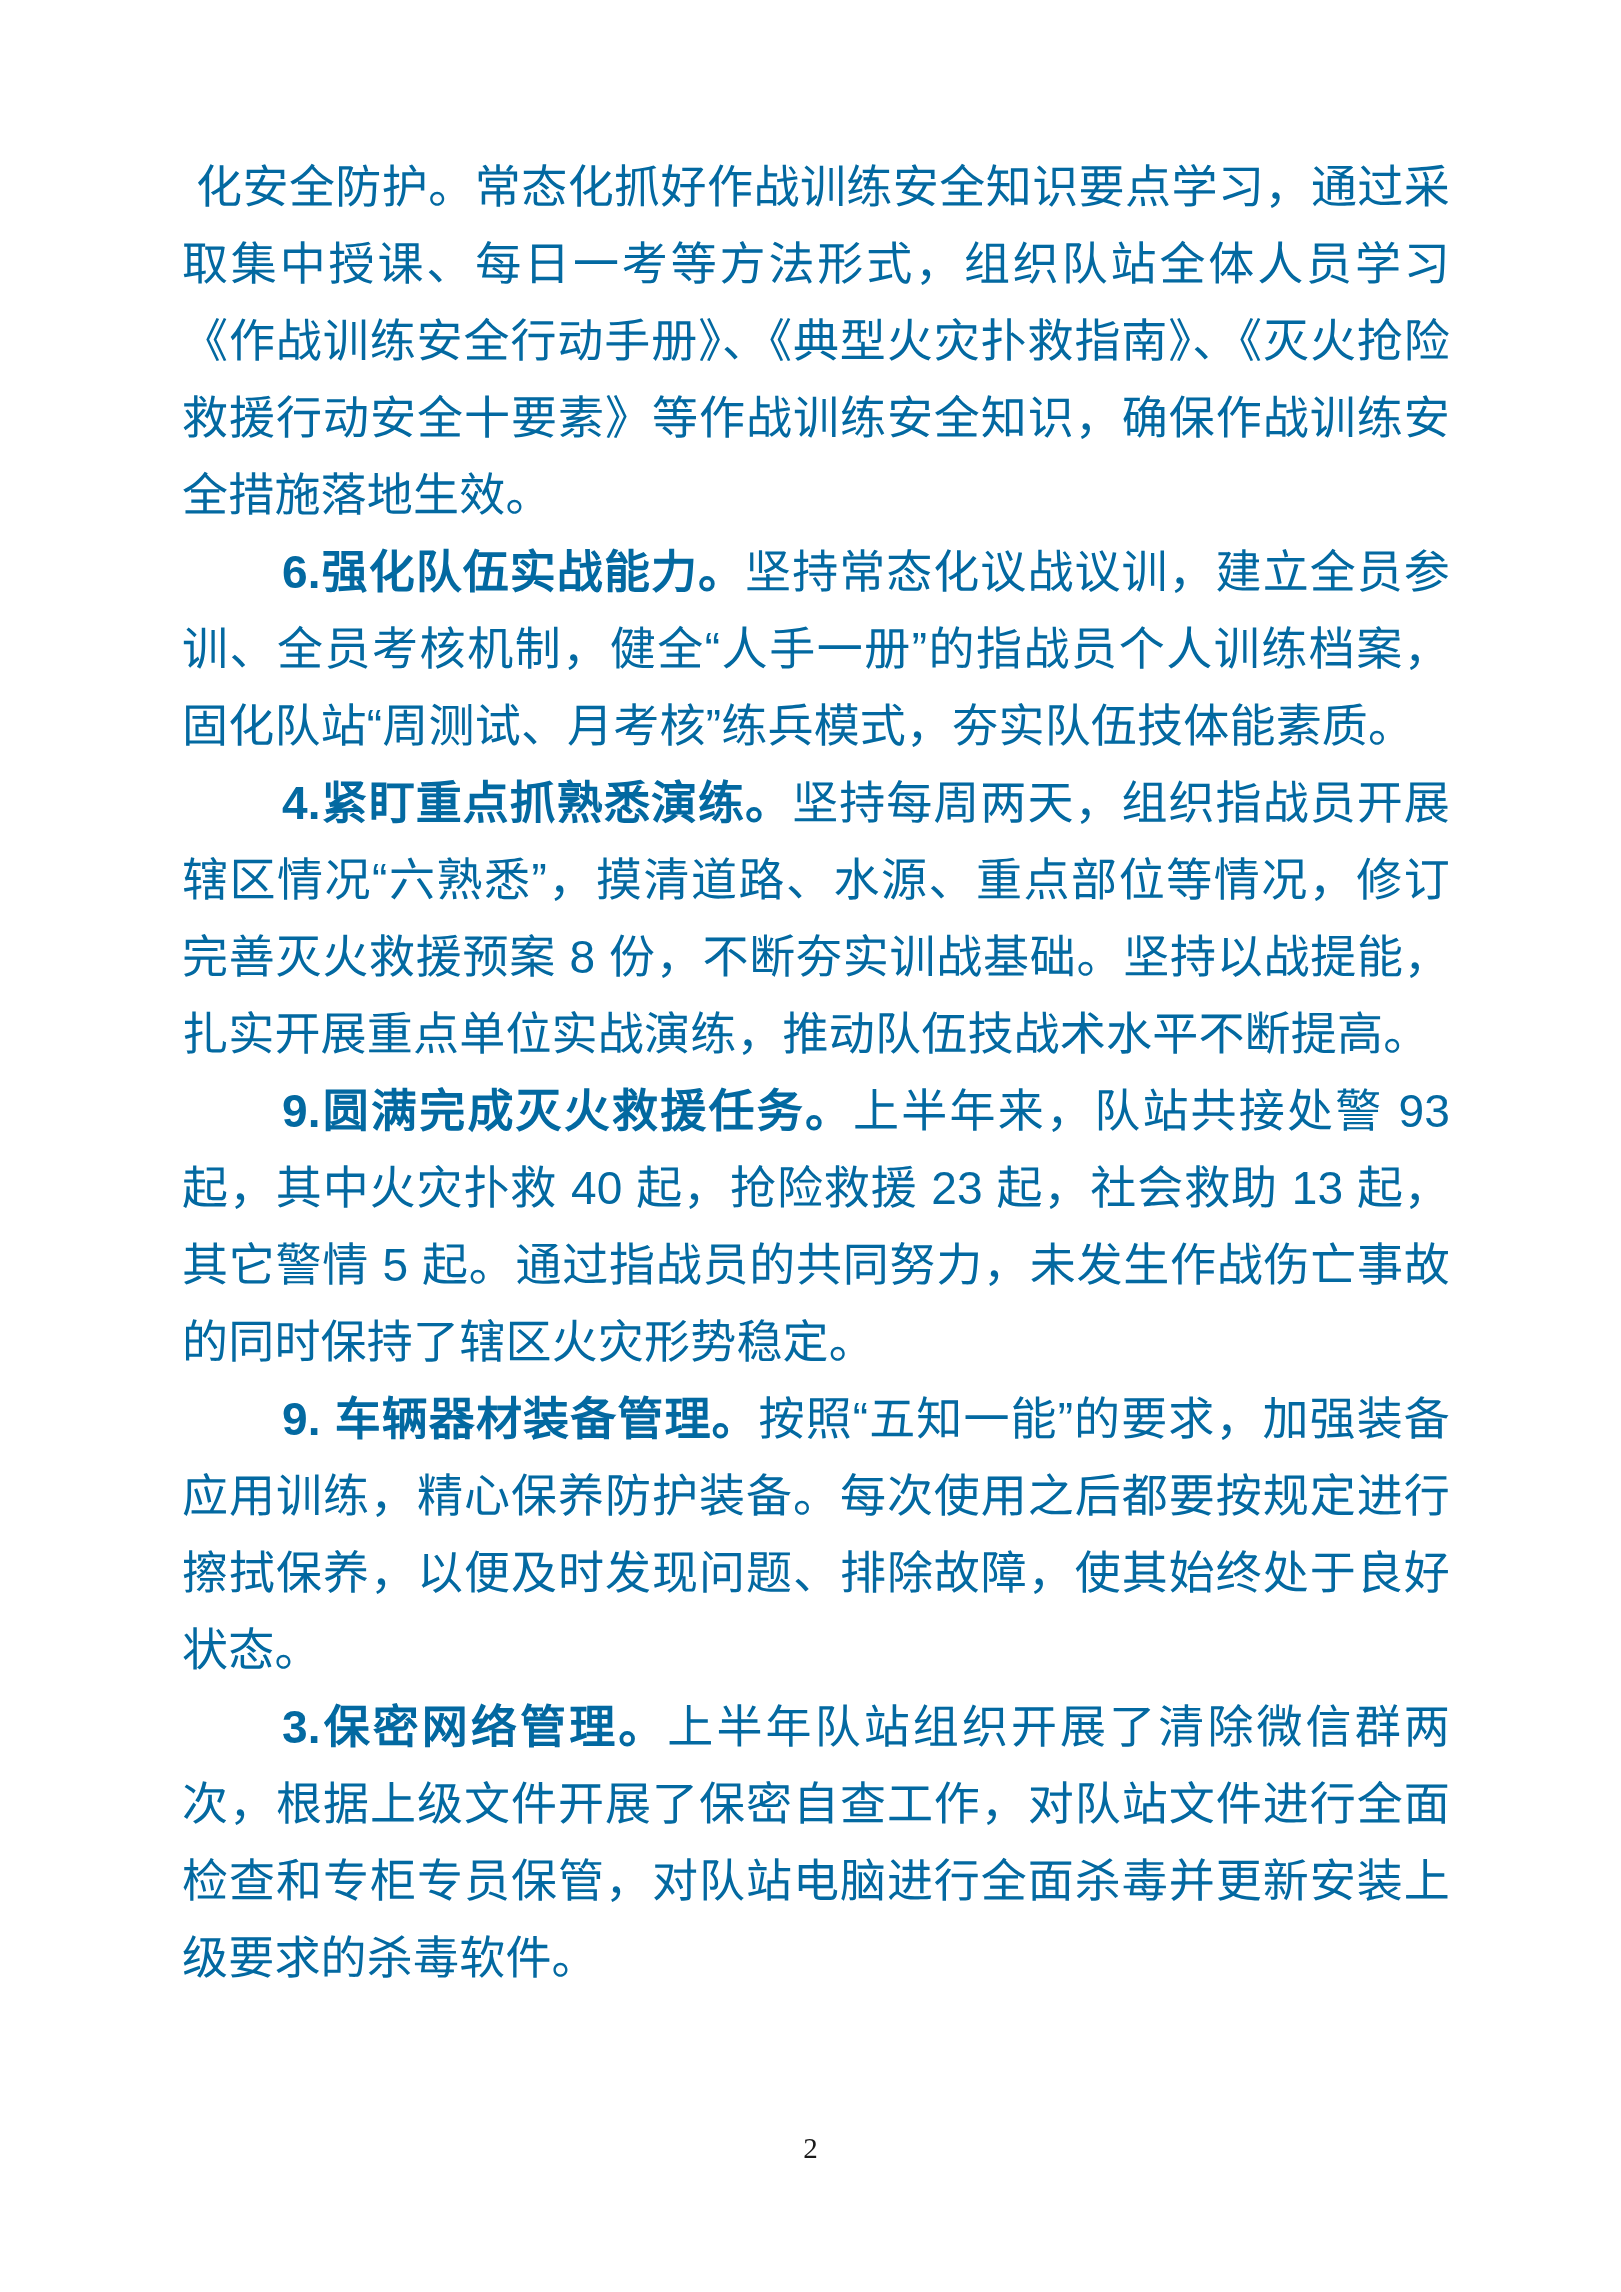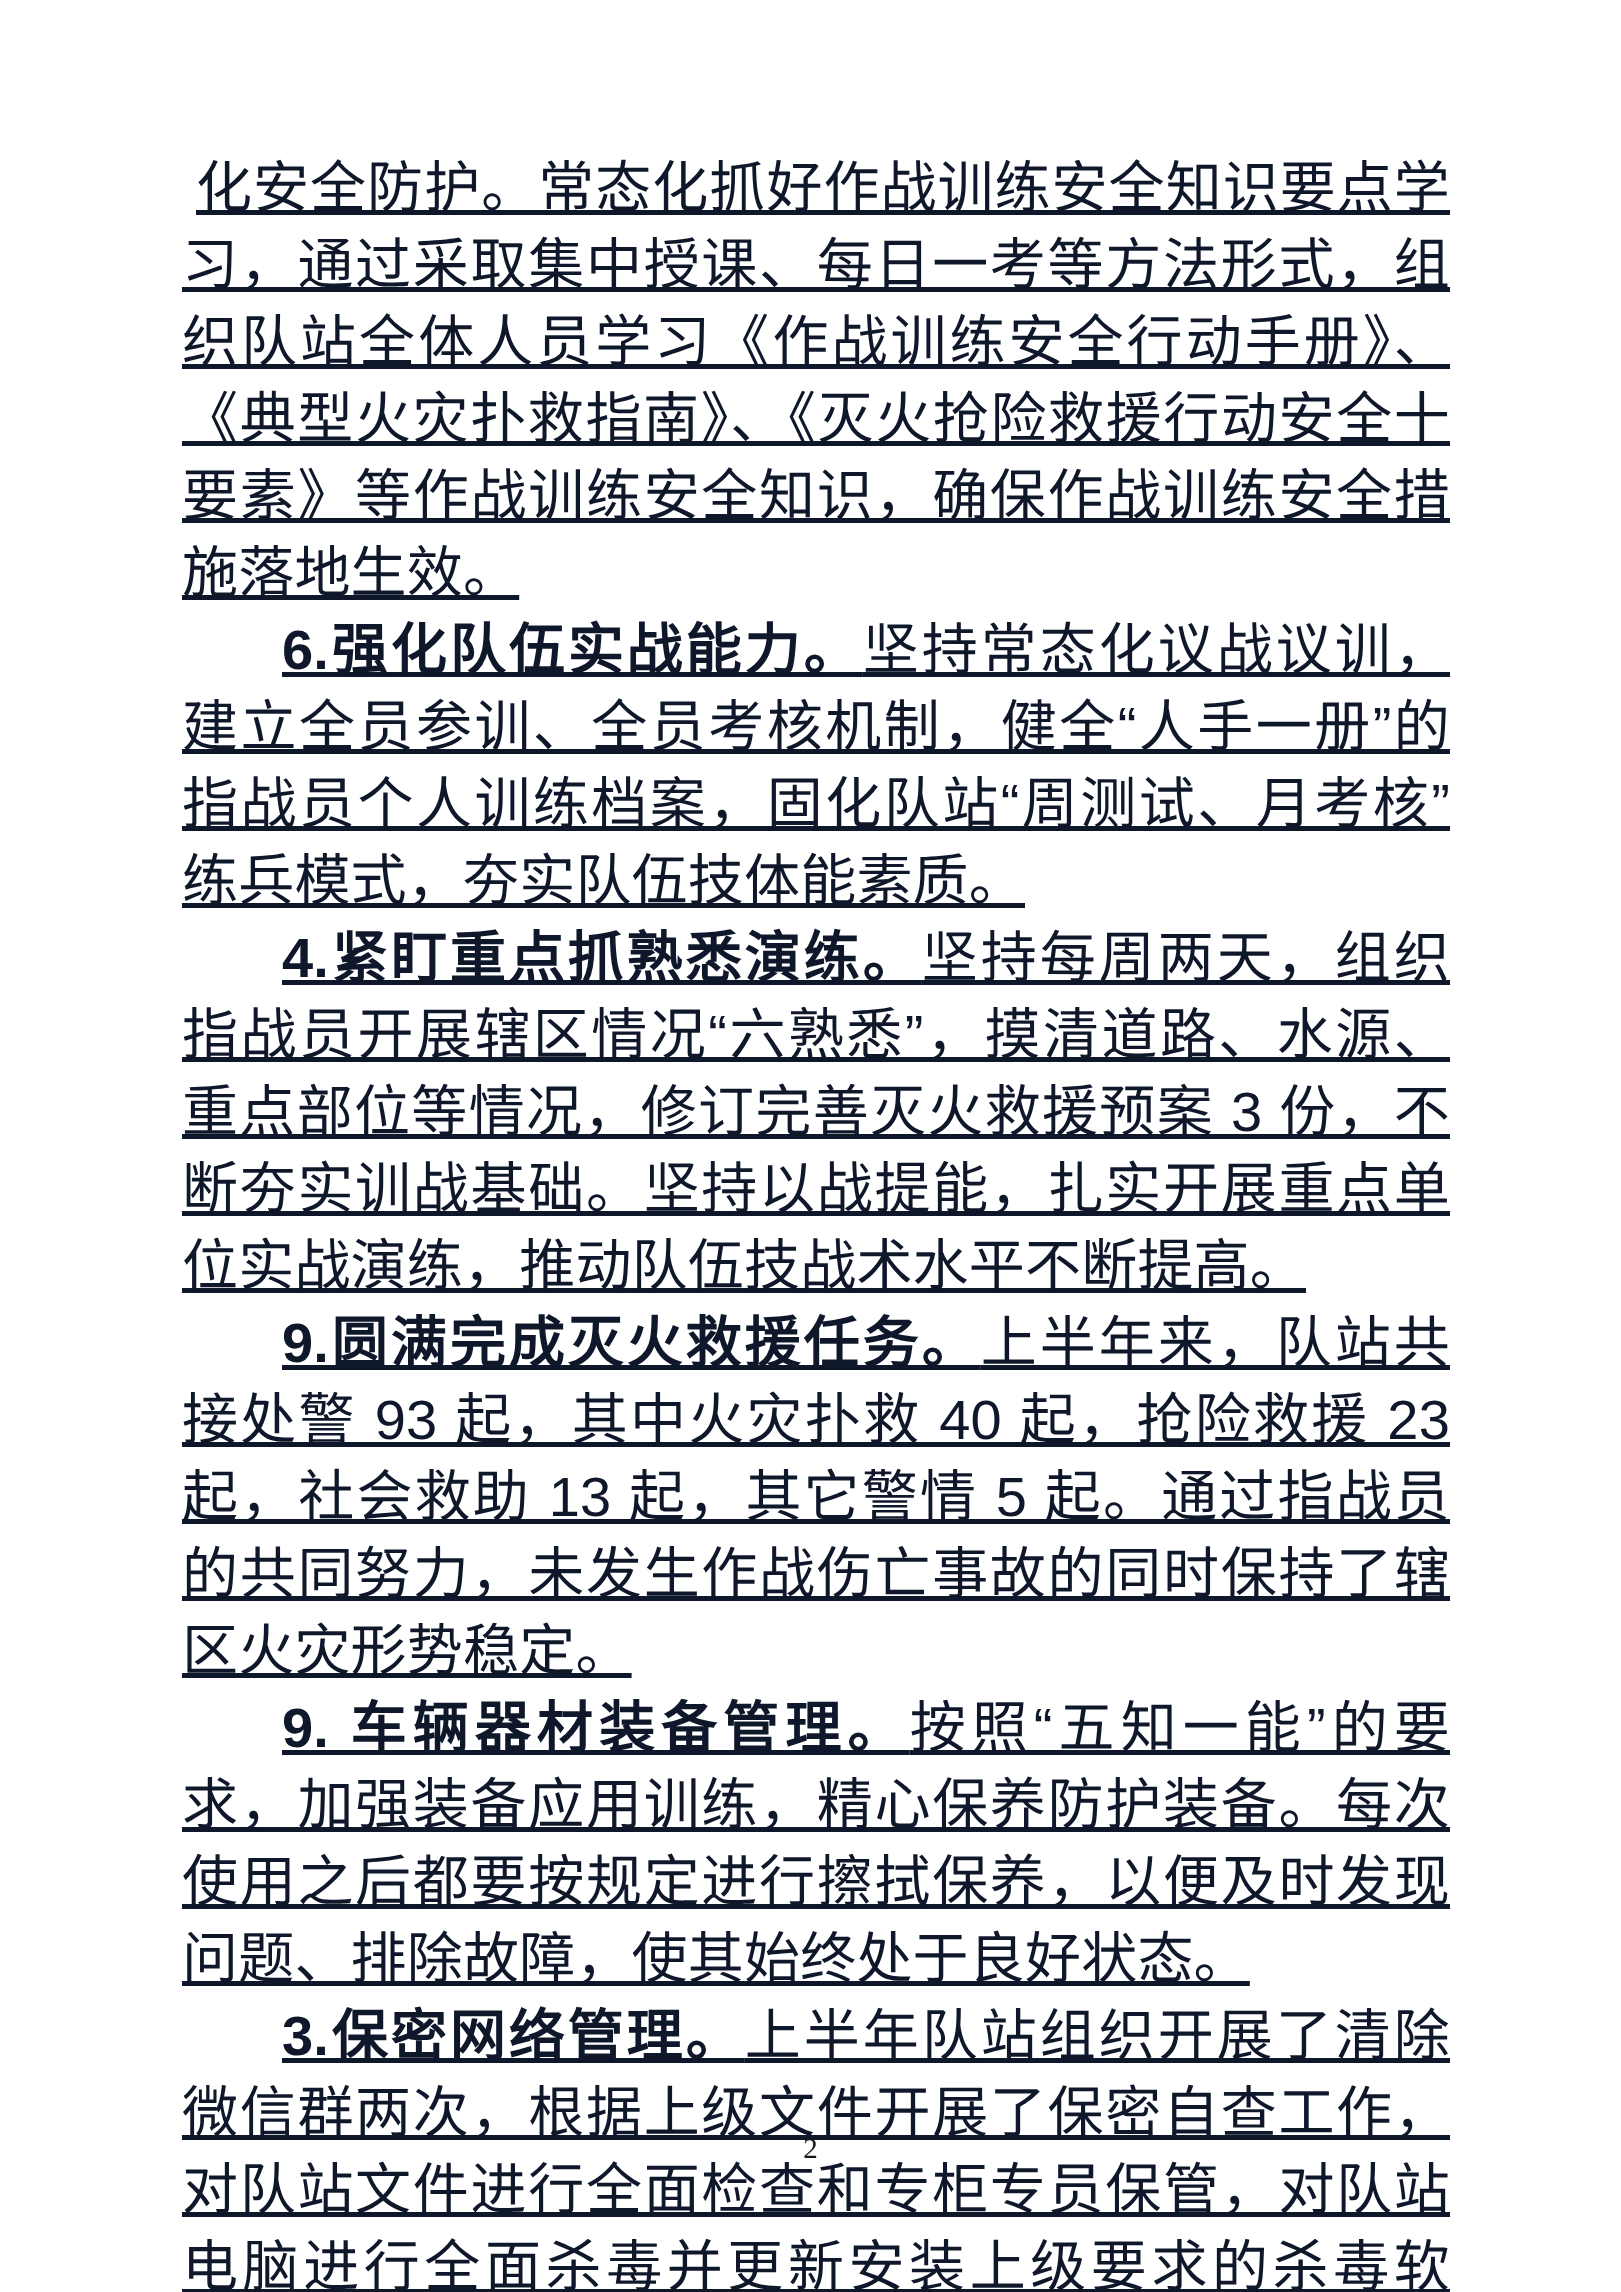--- a/index.html
+++ b/index.html
@@ -21,29 +21,28 @@
 
   .text-frame {
     position: absolute;
     left: 182px;
     top: 149px;
     width: 1268px;
   }
 
   .para {
     font-family: "Liberation Sans", "DejaVu Sans", sans-serif;
-    font-size: 56px;
+    font-size: 46px;
     line-height: 77px;
-    color: #0f172a;
+    color: #0369a1;
     text-align: justify;
     text-justify: inter-ideograph;
     margin: 0 0 0 0;
     letter-spacing: 0.2px;
     word-break: break-all;
-    text-decoration: underline;
   }
 
   .para.indent {
     text-indent: 86px;
   }
 
   .para .lead {
     font-weight: bold;
     margin-left: 14px;
   }
@@ -71,21 +70,21 @@
 
     <p class="para">
       <span class="lead"></span><span>化安全防护。常态化抓好作战训练安全知识要点学习，通过采取集中授课、每日一考等方法形式，组织队站全体人员学习《作战训练安全行动手册》、《典型火灾扑救指南》、《灭火抢险救援行动安全十要素》等作战训练安全知识，确保作战训练安全措施落地生效。</span>
     </p>
 
     <p class="para indent">
       <span class="lead">6.强化队伍实战能力。</span><span>坚持常态化议战议训，建立全员参训、全员考核机制，健全“人手一册”的指战员个人训练档案，固化队站“周测试、月考核”练兵模式，夯实队伍技体能素质。</span>
     </p>
 
     <p class="para indent">
-      <span class="lead">4.紧盯重点抓熟悉演练。</span><span>坚持每周两天，组织指战员开展辖区情况“六熟悉”，摸清道路、水源、重点部位等情况，修订完善灭火救援预案 3 份，不断夯实训战基础。坚持以战提能，扎实开展重点单位实战演练，推动队伍技战术水平不断提高。</span>
+      <span class="lead">4.紧盯重点抓熟悉演练。</span><span>坚持每周两天，组织指战员开展辖区情况“六熟悉”，摸清道路、水源、重点部位等情况，修订完善灭火救援预案 8 份，不断夯实训战基础。坚持以战提能，扎实开展重点单位实战演练，推动队伍技战术水平不断提高。</span>
     </p>
 
     <p class="para indent">
       <span class="lead">9.圆满完成灭火救援任务。</span><span>上半年来，队站共接处警 93 起，其中火灾扑救 40 起，抢险救援 23 起，社会救助 13 起，其它警情 5 起。通过指战员的共同努力，未发生作战伤亡事故的同时保持了辖区火灾形势稳定。</span>
     </p>
 
     <p class="para indent">
       <span class="lead">9. 车辆器材装备管理。</span><span>按照“五知一能”的要求，加强装备应用训练，精心保养防护装备。每次使用之后都要按规定进行擦拭保养，以便及时发现问题、排除故障，使其始终处于良好状态。</span>
     </p>
 

